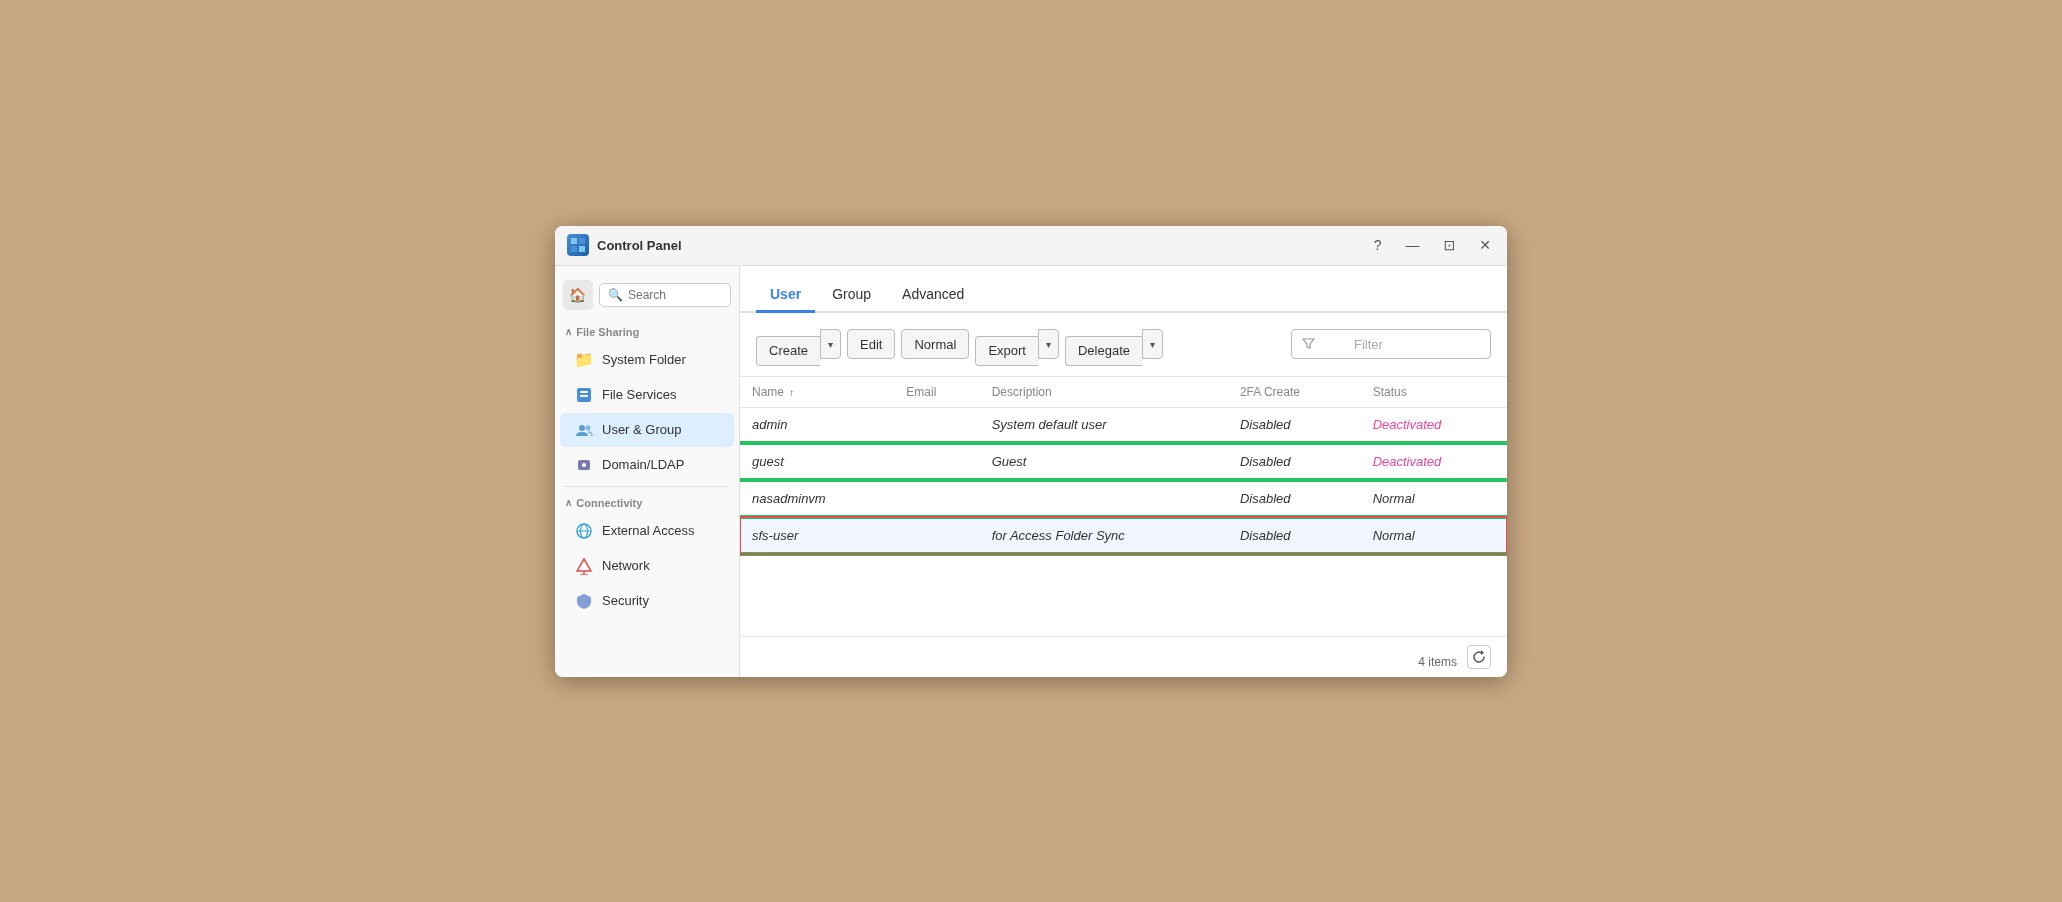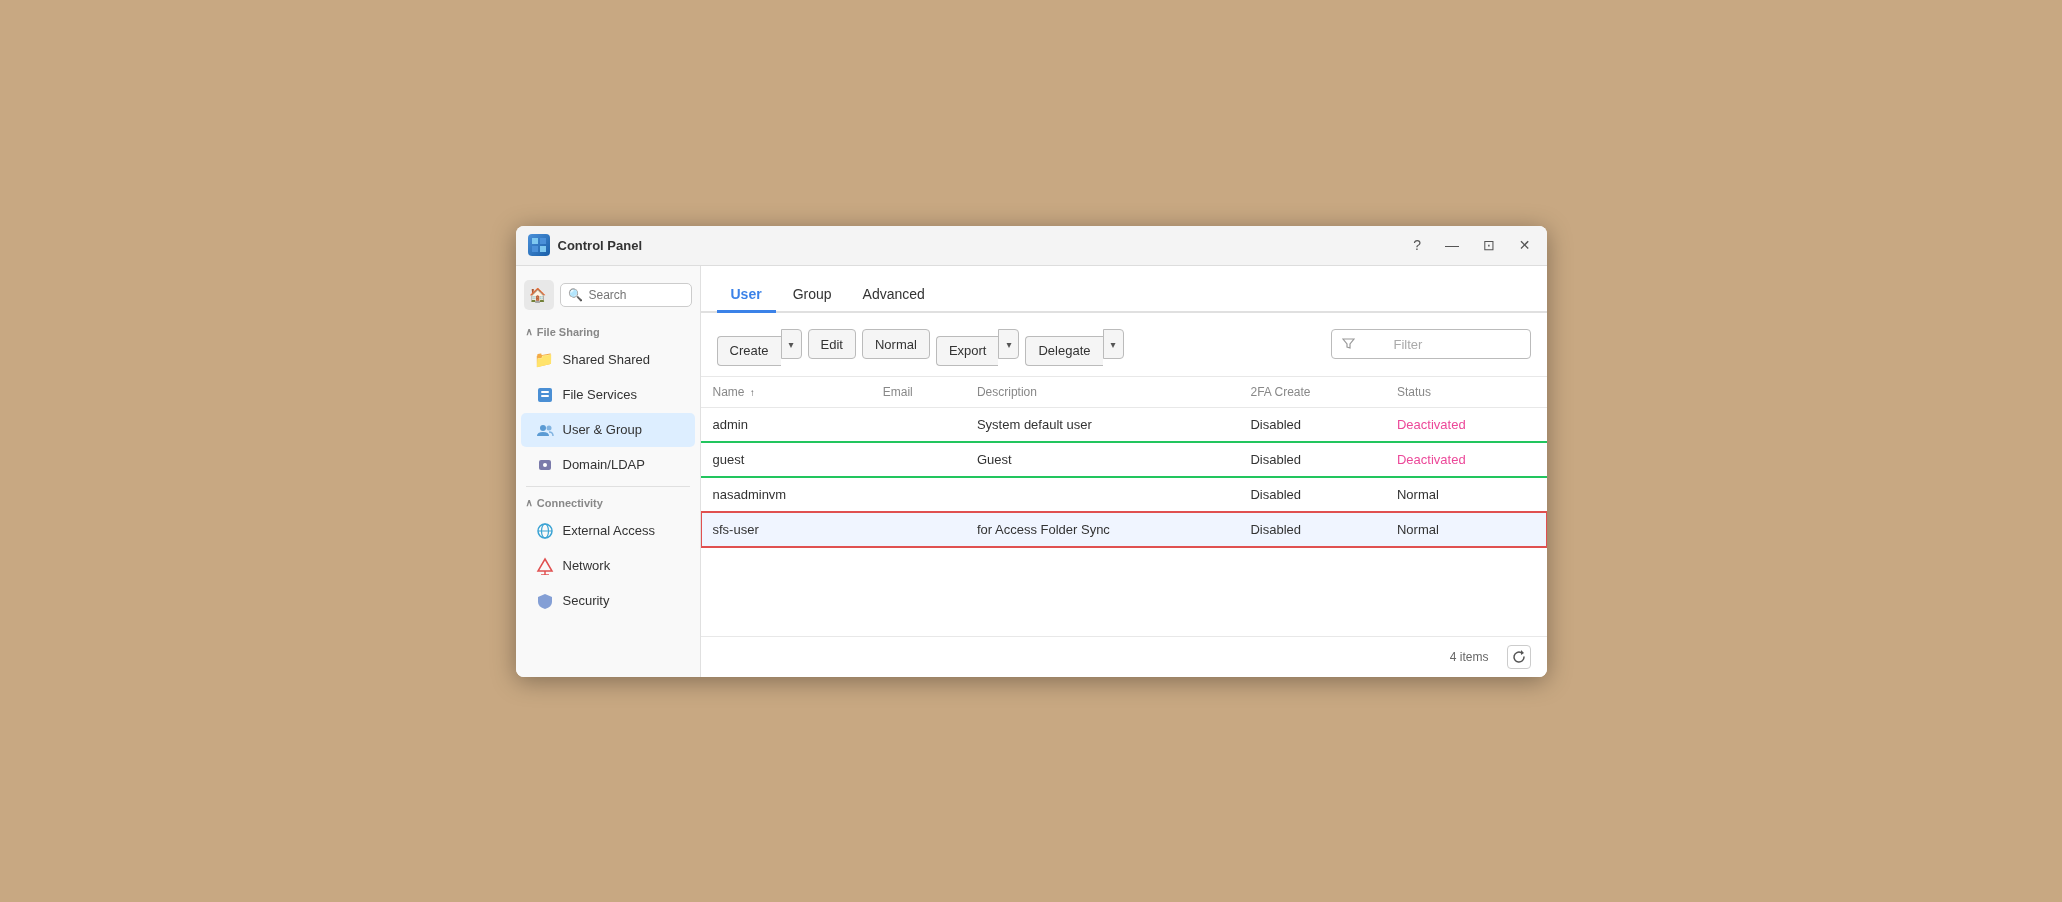--- a/index.html
+++ b/index.html
@@ -6,21 +6,21 @@
     body {
       font-family: -apple-system, BlinkMacSystemFont, "Segoe UI", Arial, sans-serif;
       font-size: 13px;
       background: #c8a882;
       display: flex;
       justify-content: center;
       align-items: center;
       min-height: 100vh;
     }
     .window {
-      width: 1031px;
+      width: 952px;
       height: 451px;
       background: #fff;
       border-radius: 8px;
       box-shadow: 0 4px 24px rgba(0,0,0,0.35);
       display: flex;
       flex-direction: column;
       overflow: hidden;
     }
     
     .titlebar {
@@ -266,45 +266,46 @@
       text-align: left;
       padding: 8px 12px;
       font-size: 12px;
       color: #888;
       font-weight: 400;
       border-bottom: 1px solid #e8e8e8;
       white-space: nowrap;
     }
     thead th .sort-arrow { font-size: 10px; margin-left: 2px; color: #555; }
     tbody tr {
-      border-bottom: 2px solid #22c55e;
+      border-bottom: 4px solid #22c55e;
+      font-style: italic;
     }
     tbody tr.highlighted {
       background: #f0f5ff;
       outline: 2px solid #e05050;
       outline-offset: -1px;
     }
     tbody td {
       padding: 9px 12px;
       font-size: 13px;
       color: #333;
     }
     .status-deactivated { color: #ec4899; font-weight: 500; }
     .status-normal { color: #333; }
 
     
     .table-footer {
       display: flex;
       justify-content: flex-end;
-      align-items: center;
+      align-items: flex-end;
       padding: 8px 16px;
       border-top: 1px solid #e8e8e8;
       font-size: 12px;
       color: #666;
-      gap: 18px;
+      gap: 10px;
     }
     .refresh-btn {
       width: 24px;
       height: 24px;
       display: flex;
       align-items: center;
       justify-content: center;
       border: 1px solid #ccc;
       border-radius: 4px;
       cursor: pointer;
@@ -354,21 +355,21 @@
         </div>
       </div>
 
       <div class="section-header">
         <span class="chevron">∧</span>
         <span>File Sharing</span>
       </div>
 
       <div class="sidebar-item">
         <div class="item-icon icon-folder">📁</div>
-        <span class="sidebar-item-label">Shared Shared</span>
+        <span class="sidebar-item-label">System Folder</span>
       </div>
       <div class="sidebar-item">
         <div class="item-icon icon-file-services">
           <svg width="18" height="18" viewBox="0 0 18 18">
             <rect x="2" y="2" width="14" height="14" rx="2" fill="#4a8fd4"></rect>
             <rect x="5" y="5" width="8" height="2" rx="1" fill="white"></rect>
             <rect x="5" y="9" width="8" height="2" rx="1" fill="white"></rect>
           </svg>
         </div>
         <span class="sidebar-item-label">File Services</span>

